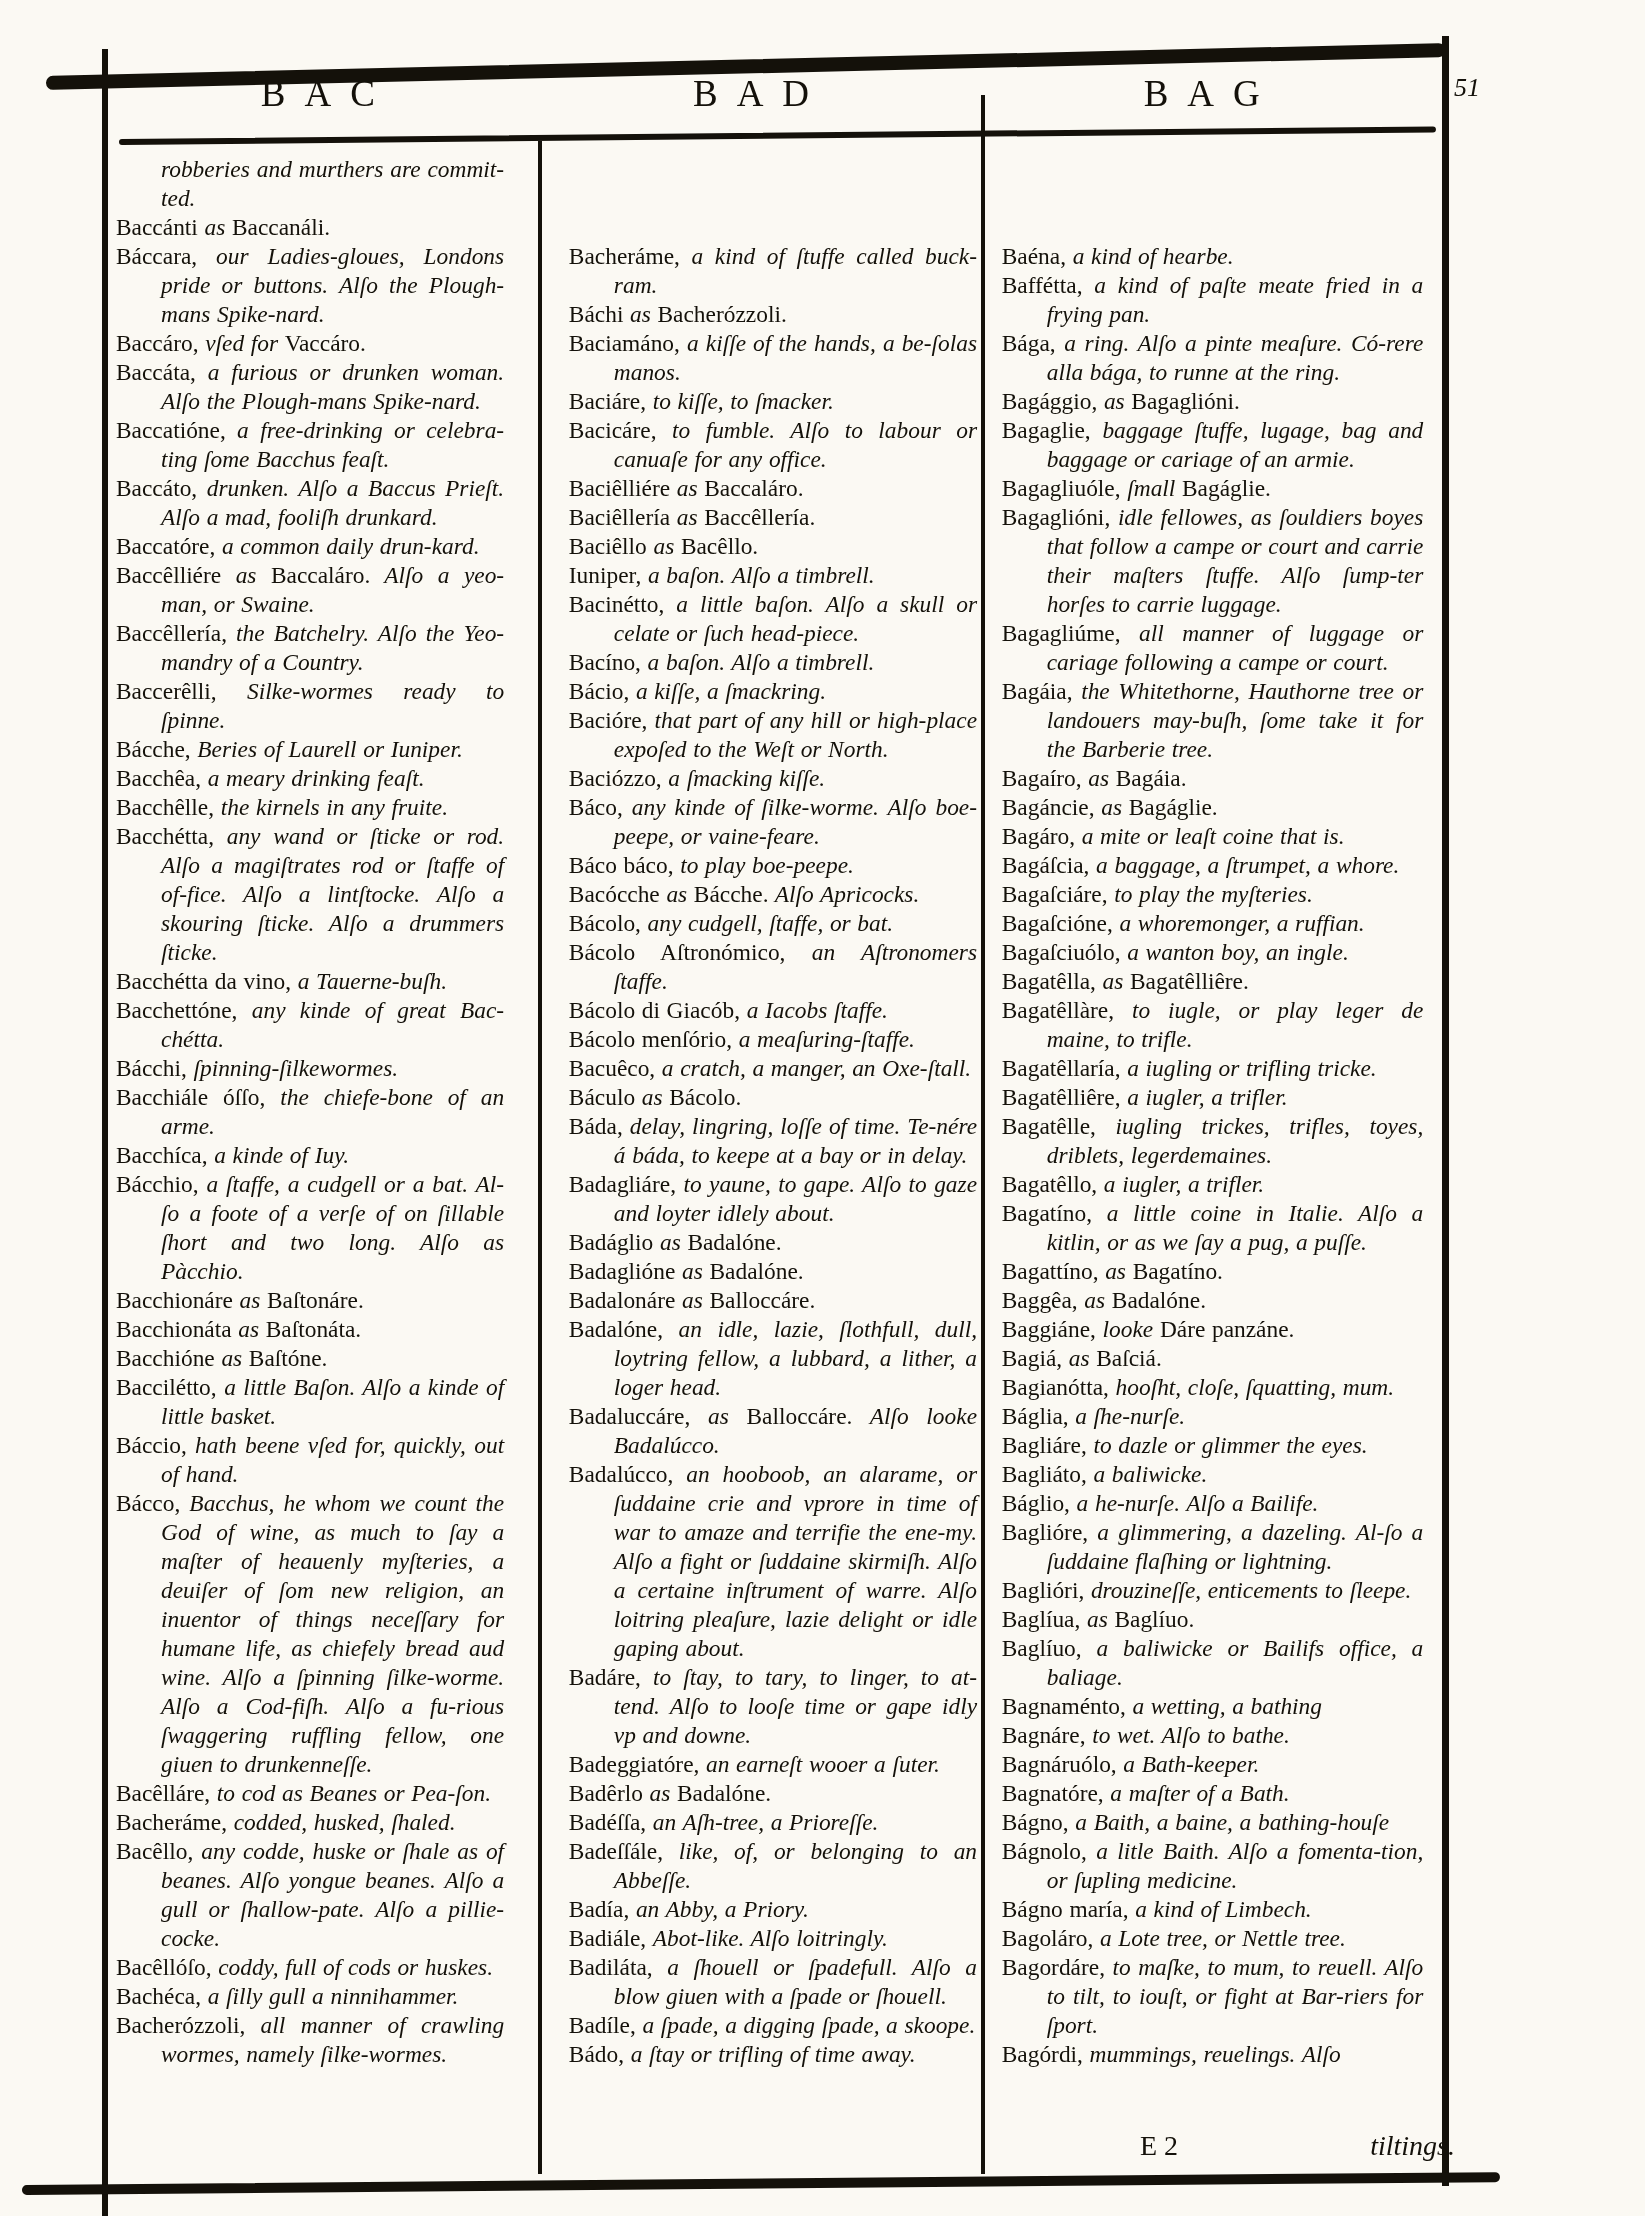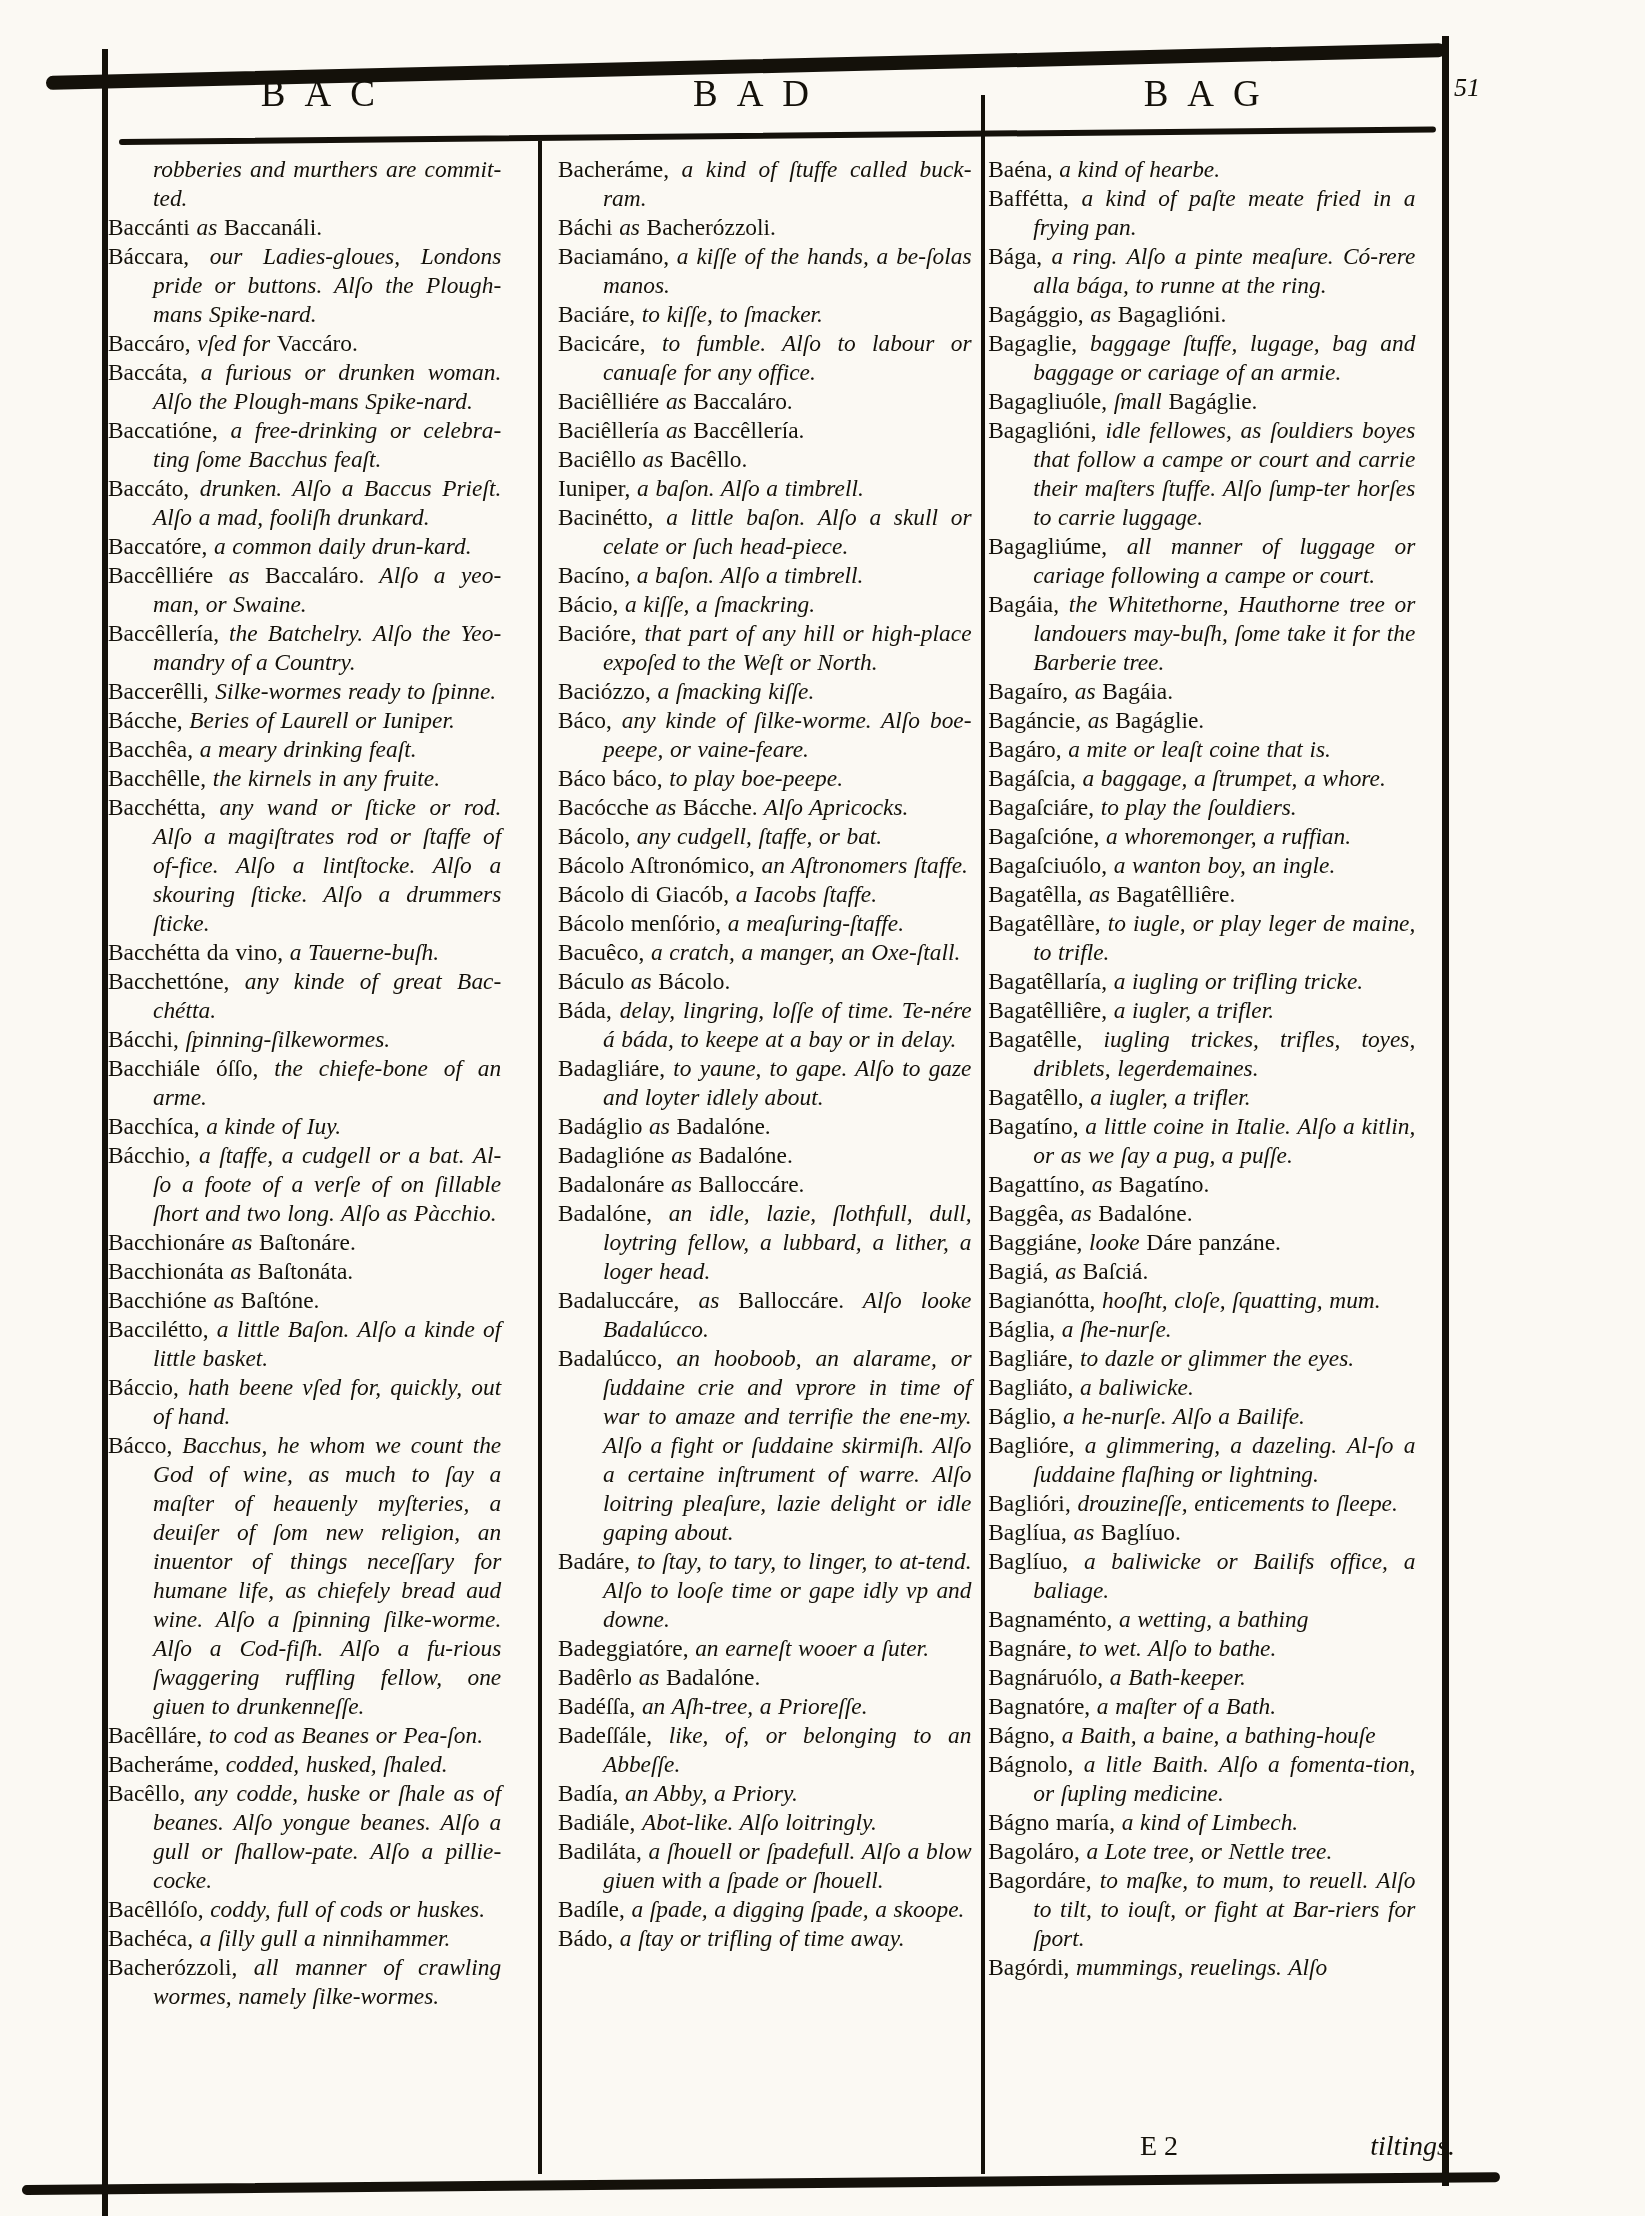--- a/index.html
+++ b/index.html
@@ -14,21 +14,21 @@
   .rule-header{left:119px;top:139px;width:1317px;height:5.5px;transform:rotate(-0.55deg);transform-origin:left center;border-radius:3.2px;}
   .rule-bottom{left:22px;top:2185px;width:1478px;height:9.5px;transform:rotate(-0.5deg);transform-origin:left center;border-radius:4.8px;}
   .frame-left{left:102px;top:49px;width:5.5px;height:2167px;}
   .frame-right{left:1442px;top:36px;width:7.1px;height:2150px;}
   .divider-1{left:538px;top:141px;width:4px;height:2033px;}
   .divider-2{left:981px;top:95px;width:4px;height:2079px;}
   .header{position:absolute;left:116px;top:72px;width:1324px;display:flex;}
   .h-sec{font-size:37px;letter-spacing:19px;text-align:center;white-space:nowrap;}
   .h-sec.s1{width:423px;} .h-sec.s2{width:444px;} .h-sec.s3{width:458px;}
   .pagenum{position:absolute;left:1454px;top:73px;font-size:26px;font-style:italic;}
-  .columns{position:absolute;left:104px;top:155px;width:1324px;display:flex;align-items:flex-start;}
+  .columns{position:absolute;left:112px;top:155px;width:1324px;display:flex;align-items:flex-end;gap:8px;}
   .col{box-sizing:border-box;padding:0 12.7px 0 4px;}
   .col-1{width:423px;} .col-2{width:444px;margin-left:40px;} .col-3{width:458px;}
   .entry{
     margin:0;font-size:23.4px;line-height:29px;
     padding-left:45px;text-indent:-45px;
     text-align:justify;word-spacing:0.8px;
   }
   .entry .head{font-style:normal;}
   .ital{font-style:italic;}
   .entry.cont{text-indent:0;}
@@ -145,21 +145,21 @@
         <p class="entry"><span class="head">Bagággio</span>, <span class="ital">as </span><span class="head">Bagaglióni.</span></p>
         <p class="entry"><span class="head">Bagaglie</span>, <span class="ital">baggage ſtuffe, lugage, bag and baggage or cariage of an armie.</span></p>
         <p class="entry"><span class="head">Bagagliuóle</span>, <span class="ital">ſmall </span><span class="head">Bagáglie.</span></p>
         <p class="entry"><span class="head">Bagaglióni</span>, <span class="ital">idle fellowes, as ſouldiers boyes that follow a campe or court and carrie their maſters ſtuffe. Alſo ſump-ter horſes to carrie luggage.</span></p>
         <p class="entry"><span class="head">Bagagliúme</span>, <span class="ital">all manner of luggage or cariage following a campe or court.</span></p>
         <p class="entry"><span class="head">Bagáia</span>, <span class="ital">the Whitethorne, Hauthorne tree or landouers may-buſh, ſome take it for the Barberie tree.</span></p>
         <p class="entry"><span class="head">Bagaíro</span>, <span class="ital">as </span><span class="head">Bagáia.</span></p>
         <p class="entry"><span class="head">Bagáncie</span>, <span class="ital">as </span><span class="head">Bagáglie.</span></p>
         <p class="entry"><span class="head">Bagáro</span>, <span class="ital">a mite or leaſt coine that is.</span></p>
         <p class="entry"><span class="head">Bagáſcia</span>, <span class="ital">a baggage, a ſtrumpet, a whore.</span></p>
-        <p class="entry"><span class="head">Bagaſciáre</span>, <span class="ital">to play the ſouldiers.</span></p>
+        <p class="entry"><span class="head">Bagaſciáre</span>, <span class="ital">to play the myſteries.</span></p>
         <p class="entry"><span class="head">Bagaſcióne</span>, <span class="ital">a whoremonger, a ruffian.</span></p>
         <p class="entry"><span class="head">Bagaſciuólo</span>, <span class="ital">a wanton boy, an ingle.</span></p>
         <p class="entry"><span class="head">Bagatêlla</span>, <span class="ital">as </span><span class="head">Bagatêlliêre.</span></p>
         <p class="entry"><span class="head">Bagatêllàre</span>, <span class="ital">to iugle, or play leger de maine, to trifle.</span></p>
         <p class="entry"><span class="head">Bagatêllaría</span>, <span class="ital">a iugling or trifling tricke.</span></p>
         <p class="entry"><span class="head">Bagatêlliêre</span>, <span class="ital">a iugler, a trifler.</span></p>
         <p class="entry"><span class="head">Bagatêlle</span>, <span class="ital">iugling trickes, trifles, toyes, driblets, legerdemaines.</span></p>
         <p class="entry"><span class="head">Bagatêllo</span>, <span class="ital">a iugler, a trifler.</span></p>
         <p class="entry"><span class="head">Bagatíno</span>, <span class="ital">a little coine in Italie. Alſo a kitlin, or as we ſay a pug, a puſſe.</span></p>
         <p class="entry"><span class="head">Bagattíno</span>, <span class="ital">as </span><span class="head">Bagatíno.</span></p>

